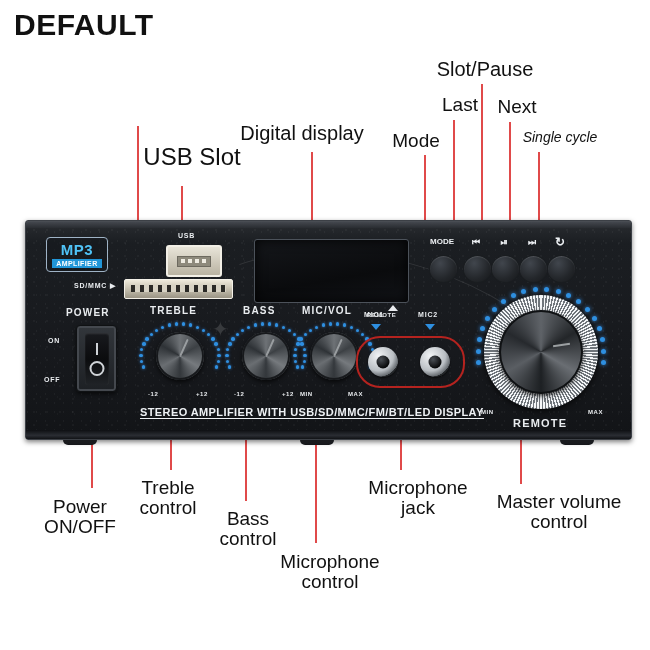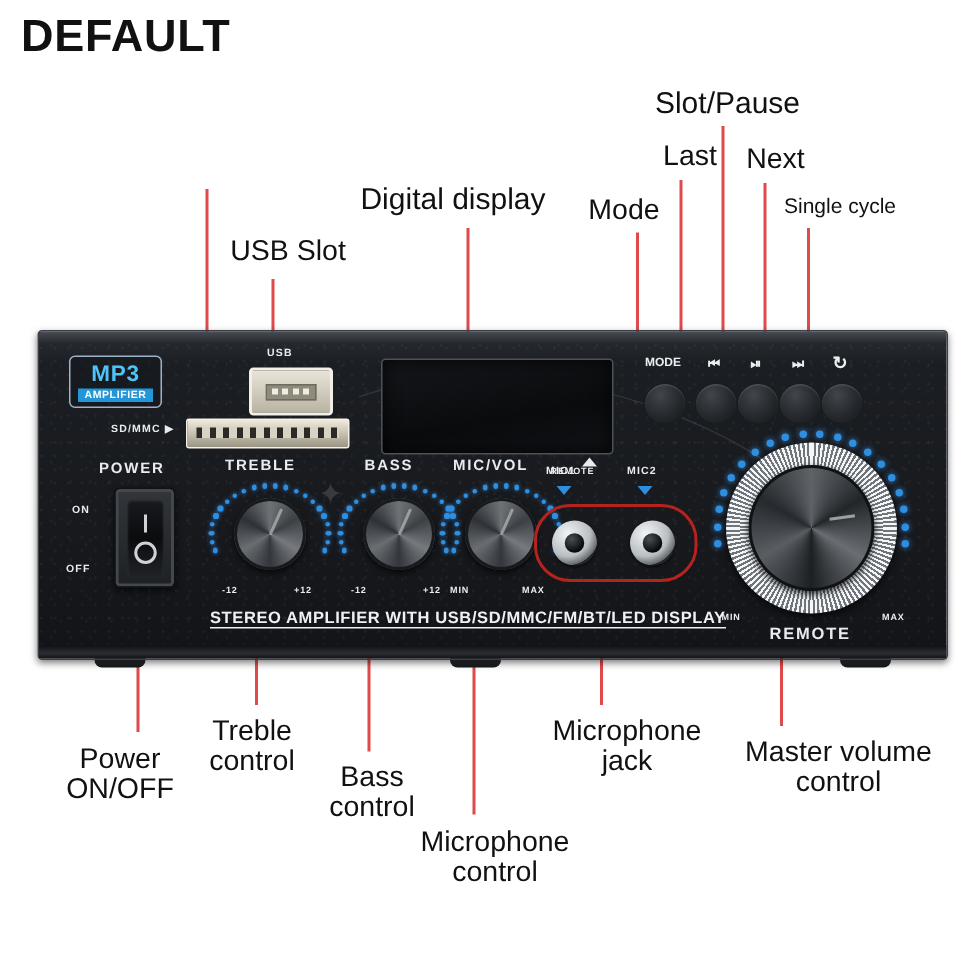--- a/index.html
+++ b/index.html
@@ -189,27 +189,27 @@
     font-weight:bold;letter-spacing:.4px;border-bottom:1.5px solid #eef1f4;padding-bottom:0;}
   .remote{position:absolute;left:352px;top:84px;text-align:center;}
 </style>
 </head>
 <body>
 
 <div id="stage">
 
   <div class="hdr">DEFAULT</div>
 
-  <div class="lbl c" style="left:192px;top:158px;font-size:19px;">USB Slot</div>
+  <div class="lbl c" style="left:192px;top:144px;font-size:24px;">USB Slot</div>
   <div class="lbl c" style="left:302px;top:123px;font-size:20px;">Digital display</div>
   <div class="lbl c" style="left:416px;top:131px;font-size:19px;">Mode</div>
   <div class="lbl c" style="left:448px;top:95px;font-size:19px;margin-left:12px;">Last</div>
   <div class="lbl c" style="left:485px;top:59px;font-size:20px;">Slot/Pause</div>
   <div class="lbl c" style="left:517px;top:97px;font-size:19px;">Next</div>
-  <div class="lbl c" style="left:560px;top:130px;font-size:14px;">Single cycle</div>
+  <div class="lbl c" style="left:560px;top:130px;font-size:14px;font-style:italic;">Single cycle</div>
 
   <div class="lbl c" style="left: 80px; top: 497px; font-size: 19px; white-space: pre;">Power
 ON/OFF</div>
   <div class="lbl c" style="left: 168px; top: 478px; font-size: 19px; white-space: pre;">Treble
 control</div>
   <div class="lbl c" style="left: 248px; top: 509px; font-size: 19px; white-space: pre;">Bass
 control</div>
   <div class="lbl c" style="left: 330px; top: 552px; font-size: 19px; white-space: pre;">Microphone
 control</div>
   <div class="lbl c" style="left: 418px; top: 478px; font-size: 19px; white-space: pre;">Microphone

